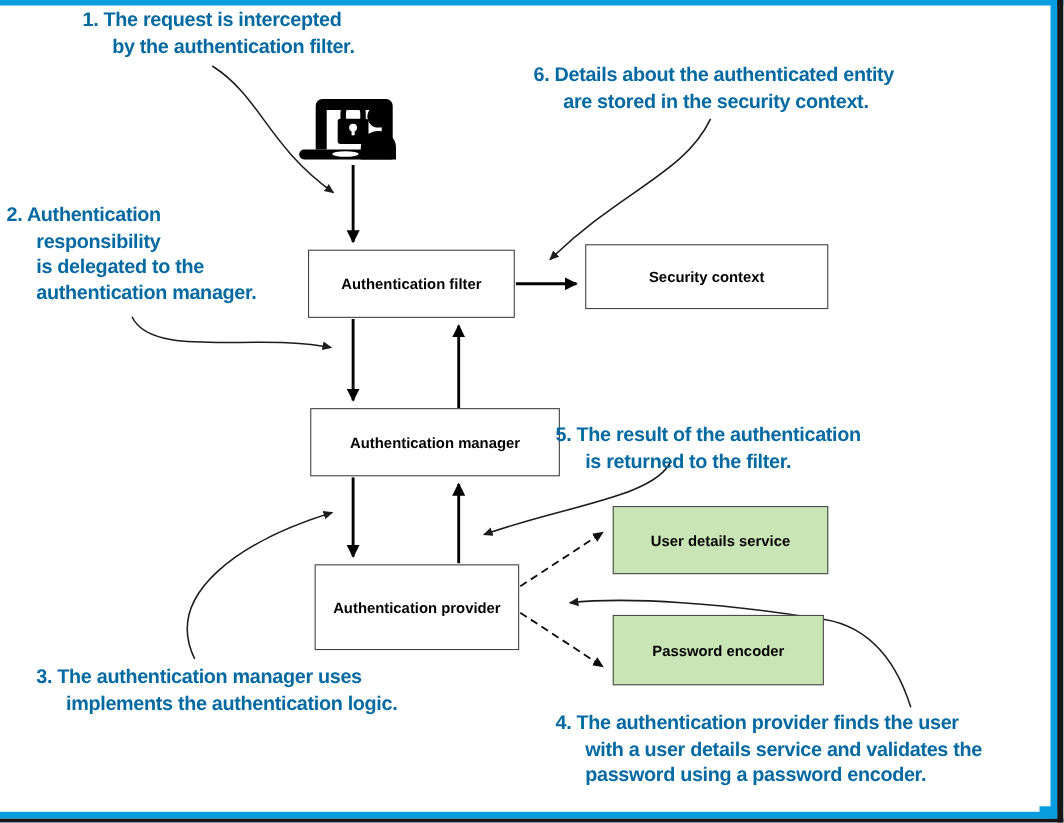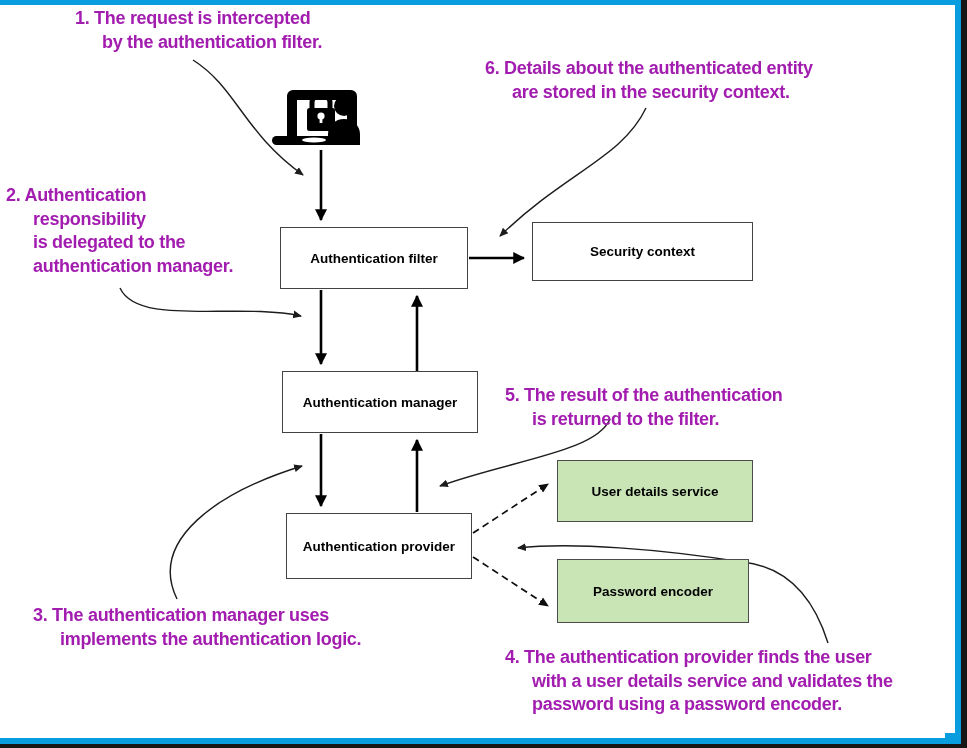--- a/index.html
+++ b/index.html
@@ -14,21 +14,21 @@
   #frame-top{left:0;top:0;width:967px;height:5px;}
   #frame-bottom{left:0;top:738px;width:961px;height:6px;}
   #frame-bottom-black{left:0;top:744px;width:967px;height:4px;}
   #frame-right{left:955px;top:0;width:6px;height:744px;}
   #frame-right-black{left:961px;top:0;width:6px;height:748px;}
   #frame-corner{left:945px;top:733px;width:16px;height:11px;}
 
   
   .ann{
     position:absolute; font-weight:bold; font-size:18px; line-height:23.5px;
-    letter-spacing:-0.3px; white-space:nowrap; color:#a21caf;
+    letter-spacing:-0.3px; white-space:nowrap; color:#0369a1;
   }
   .ann .cont{margin-left:27px;}
 
   
   .node{
     position:absolute; box-sizing:border-box;
     border:1.6px solid var(--box-border,#434343);
     background:var(--white-fill,#ffffff);
     display:flex; align-items:center; justify-content:center;
     font-size:13.5px; font-weight:bold; letter-spacing:0;
@@ -96,24 +96,24 @@
       <path class="ink" d="M328,145 v-11 a16,15 0 0 1 32,0 v11 z"></path>
     </g>
   </svg>
 
   <div class="node" style="left:280px;top:227px;width:188px;height:62px;">
     <span>Authentication filter</span>
   </div>
   <div class="node" style="left:532px;top:222px;width:221px;height:59px;">
     <span>Security context</span>
   </div>
-  <div class="node" style="left:282px;top:371px;width:196px;height:62px;">
+  <div class="node" style="left:282px;top:371px;width:227px;height:62px;">
     <span>Authentication manager</span>
   </div>
-  <div class="node" style="left:286px;top:513px;width:186px;height:66px;">
+  <div class="node" style="left:286px;top:513px;width:186px;height:78px;">
     <span>Authentication provider</span>
   </div>
   <div class="node green" style="left:557px;top:460px;width:196px;height:62px;justify-content:center;">
     <span>User details service</span>
   </div>
   <div class="node green" style="left:557px;top:559px;width:192px;height:64px;">
     <span>Password encoder</span>
   </div>
 
   <div class="ann" style="left:75px;top:7px;">

